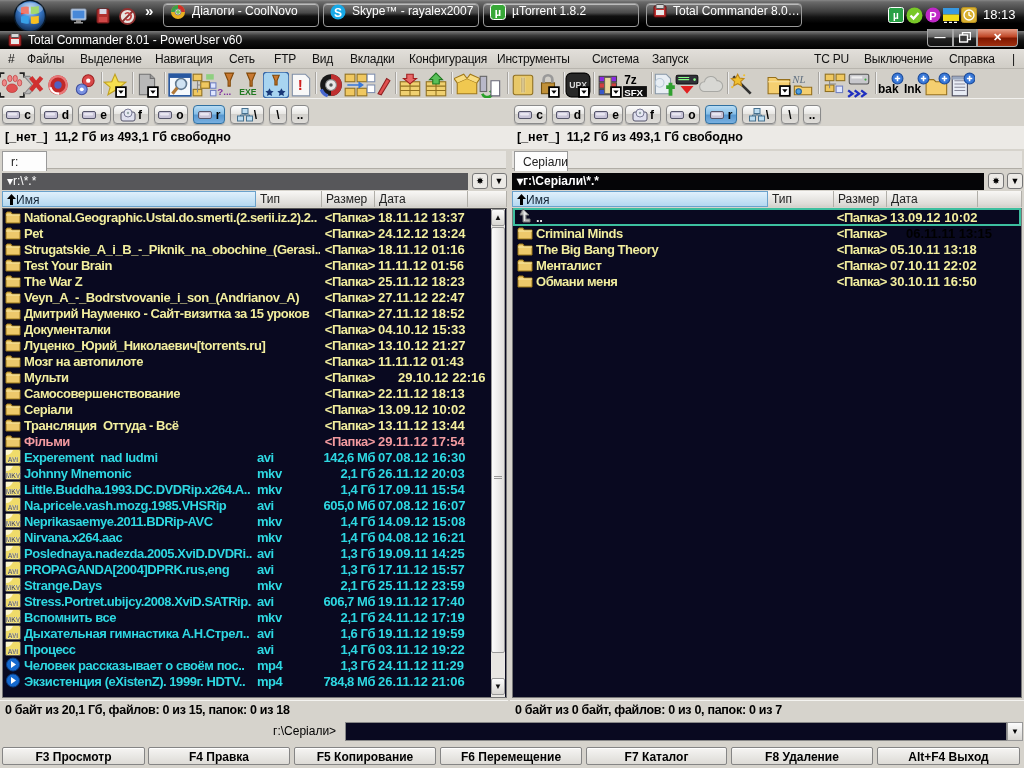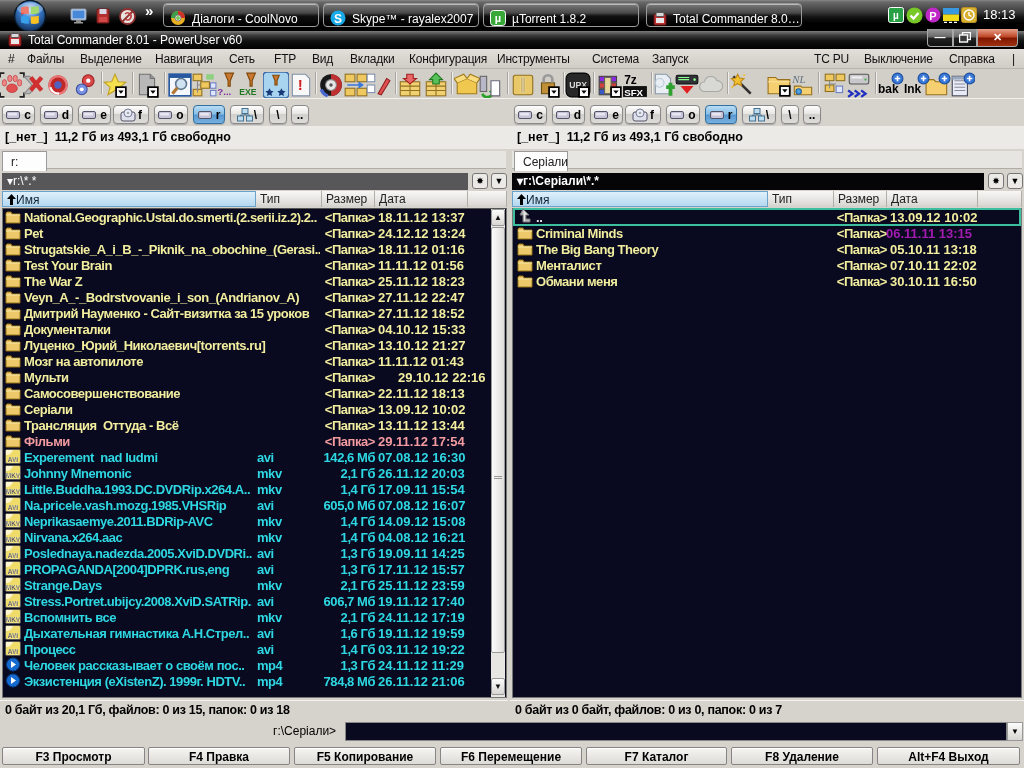--- a/index.html
+++ b/index.html
@@ -1,20 +1,20 @@
 <!DOCTYPE html>
 <html><head><meta charset="utf-8"><style>
 *{margin:0;padding:0;box-sizing:border-box}
 body{width:1024px;height:768px;overflow:hidden;font-family:"Liberation Sans",sans-serif;background:#d6d3cc;position:relative}
 
 #taskbar{position:absolute;left:0;top:0;width:1024px;height:31px;background:linear-gradient(180deg,#888 0,#6a6a6a 6%,#3c3c3c 38%,#141414 55%,#000 75%,#000 100%);}
 .orb{position:absolute;left:10px;top:0px}
 .ql{position:absolute;top:8px}
 .chev{position:absolute;left:145px;top:2px;color:#fff;font-size:15px;font-weight:bold}
-.taskbtn{position:absolute;top:3px;height:24px;border:1px solid #9a9a9a;border-radius:4px;background:linear-gradient(180deg,#7a7a7a 0,#4a4a4a 40%,#101010 55%,#000 100%);color:#fff;font-size:12px;display:flex;align-items:flex-end;padding-left:6px;white-space:nowrap;box-shadow:inset 0 1px 0 #bbb}
+.taskbtn{position:absolute;top:3px;height:24px;border:1px solid #9a9a9a;border-radius:4px;background:linear-gradient(180deg,#7a7a7a 0,#4a4a4a 40%,#101010 55%,#000 100%);color:#fff;font-size:12px;display:flex;align-items:flex-start;padding-left:6px;white-space:nowrap;box-shadow:inset 0 1px 0 #bbb}
 .taskbtn svg{margin-right:6px;flex:0 0 auto}
 .tray{position:absolute;top:7px}
 .clock{position:absolute;left:983px;top:7px;color:#fff;font-size:13px}
 
 #titlebar{position:absolute;left:0;top:31px;width:1024px;height:18px;background:linear-gradient(180deg,#7c7c7c 0,#3a3a3a 25%,#111 55%,#000 100%);color:#fff;font-size:12px}
 #titlebar .txt{position:absolute;left:28px;top:2px}
 #titlebar .tcic{position:absolute;left:8px;top:2px}
 .wbtn{position:absolute;top:29px;height:18px;border:1px solid #a8a8a8;border-top:none;color:#fff;text-align:center;font-weight:bold;font-size:11px;line-height:17px}
 #wmin{left:927px;width:26px;border-radius:0 0 0 4px;background:linear-gradient(180deg,#9a9a9a 0,#6a6a6a 45%,#222 55%,#111 100%)}
 #wmax{left:953px;width:24px;background:linear-gradient(180deg,#9a9a9a 0,#6a6a6a 45%,#222 55%,#111 100%)}
@@ -795,21 +795,21 @@
   </svg>
 <div class="fr" style="left:536px;top:209px;width:296px;color:#e8e8e8">..</div>
 <div class="fr" style="left:765px;top:209px;width:122px;text-align:right;color:#f2ee9e">&lt;Папка&gt;</div>
 <div class="fr" style="left:890px;top:209px;width:95px;letter-spacing:0;color:#f2ee9e">13.09.12 10:02</div>
 <svg style="position:absolute;left:517px;top:226px" width="16" height="14" viewBox="0 0 16 14">
 <path d="M1 3 L1 13 L15 13 L15 4 L7 4 L6 2 L2 2 Z" fill="#edc96b" stroke="#9a7618" stroke-width="1"></path>
 <path d="M1 5 L15 5" stroke="#f7e9a8" stroke-width="1"></path>
   </svg>
 <div class="fr" style="left:536px;top:225px;width:296px;color:#f2ee9e">Criminal Minds</div>
 <div class="fr" style="left:765px;top:225px;width:122px;text-align:right;color:#f2ee9e">&lt;Папка&gt;</div>
-<div class="fr" style="left:886px;top:225px;width:95px;letter-spacing:0;color:#a21caf">06.11.11 13:15</div>
+<div class="fr" style="left:906px;top:225px;width:95px;letter-spacing:0;color:#000000">06.11.11 13:15</div>
 <svg style="position:absolute;left:517px;top:242px" width="16" height="14" viewBox="0 0 16 14">
 <path d="M1 3 L1 13 L15 13 L15 4 L7 4 L6 2 L2 2 Z" fill="#edc96b" stroke="#9a7618" stroke-width="1"></path>
 <path d="M1 5 L15 5" stroke="#f7e9a8" stroke-width="1"></path>
   </svg>
 <div class="fr" style="left:536px;top:241px;width:296px;color:#f2ee9e">The Big Bang Theory</div>
 <div class="fr" style="left:765px;top:241px;width:122px;text-align:right;color:#f2ee9e">&lt;Папка&gt;</div>
 <div class="fr" style="left:890px;top:241px;width:95px;letter-spacing:0;color:#f2ee9e">05.10.11 13:18</div>
 <svg style="position:absolute;left:517px;top:258px" width="16" height="14" viewBox="0 0 16 14">
 <path d="M1 3 L1 13 L15 13 L15 4 L7 4 L6 2 L2 2 Z" fill="#edc96b" stroke="#9a7618" stroke-width="1"></path>
 <path d="M1 5 L15 5" stroke="#f7e9a8" stroke-width="1"></path>

